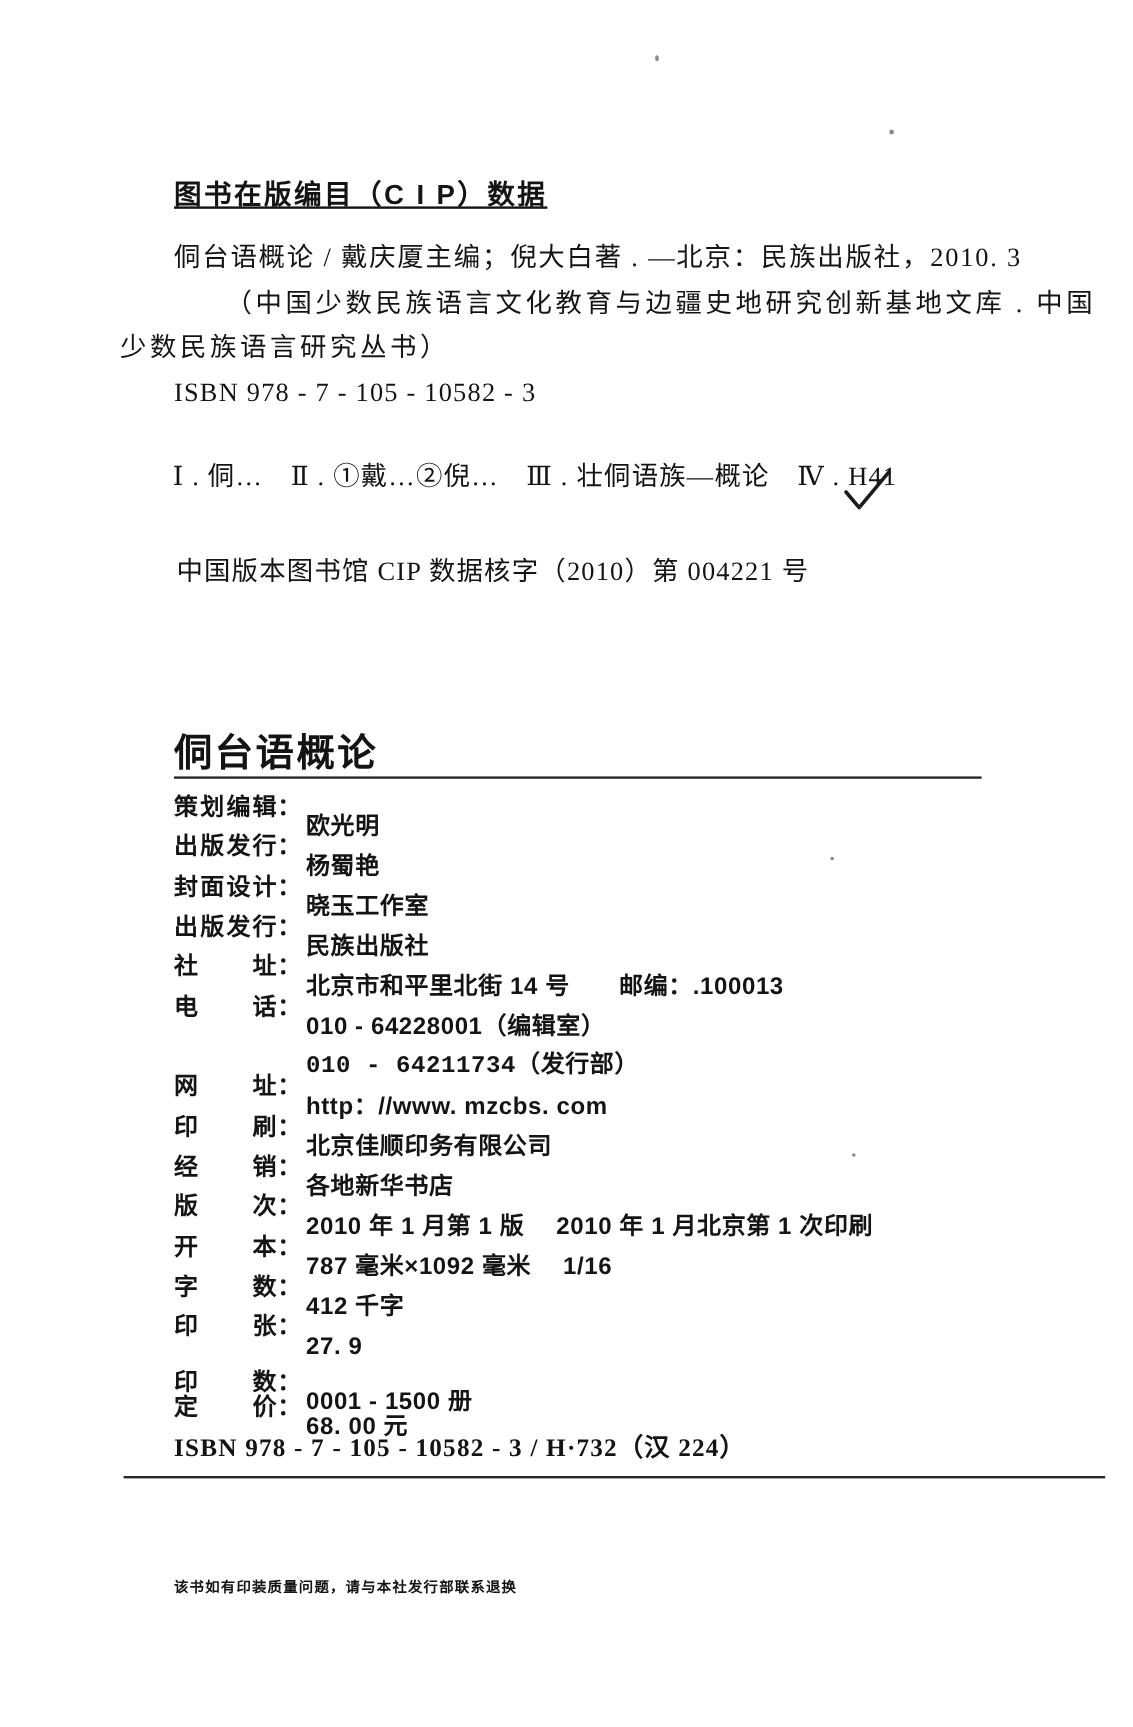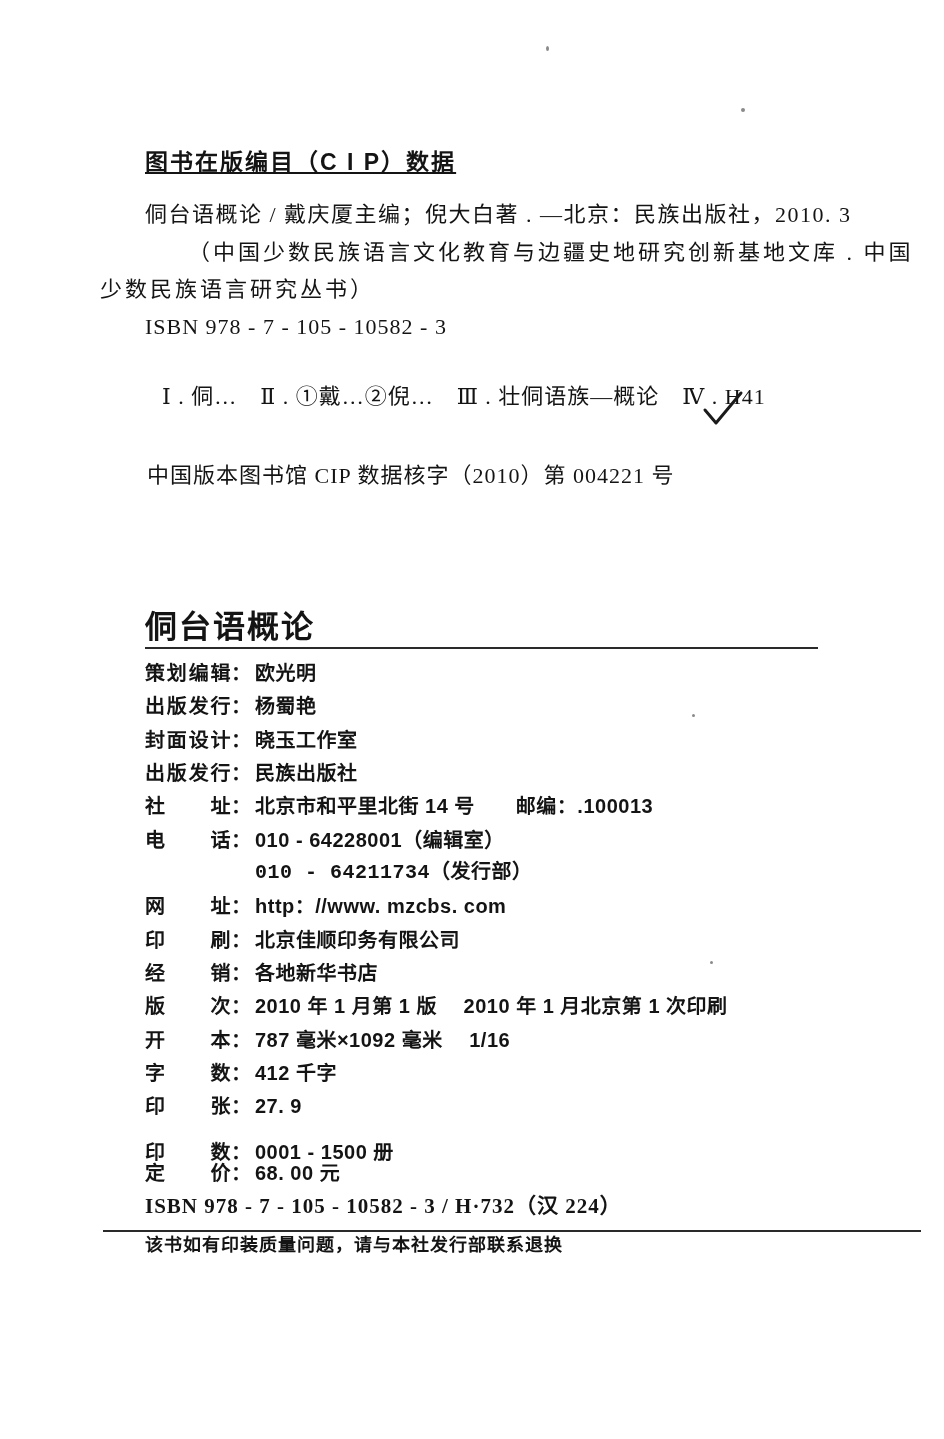--- a/index.html
+++ b/index.html
@@ -15,21 +15,21 @@
     left:145px;top:151px;font-size:23px;font-weight:bold;
     font-family:"Liberation Sans","DejaVu Sans",sans-serif;
     letter-spacing:2px;
     text-decoration:underline;
   }
   .cip-line{font-size:22px;letter-spacing:1.5px;}
   .cip-title{left:145px;top:204px;}
   .cip-series1{left:152px;top:242px;letter-spacing:3px;margin-left:36px;}
   .cip-series2{left:100px;top:279px;letter-spacing:3px;}
   .cip-isbn{left:145px;top:316px;letter-spacing:1px;}
-  .cip-class{left:162px;top:386px;letter-spacing:1px;}
+  .cip-class{left:144px;top:386px;letter-spacing:1px;}
   .cip-record{left:147px;top:465px;letter-spacing:1px;}
   .checkmark{left:699px;top:390px;width:48px;height:42px;}
   
   .col-title{
     left:145px;top:611px;font-size:32px;font-weight:bold;
     font-family:"Liberation Sans","DejaVu Sans",sans-serif;
     letter-spacing:2px;
   }
   .rule{position:absolute;background:#2a2a2a;}
   .rule-top{left:145px;top:647px;width:673px;height:2px;}
@@ -37,29 +37,29 @@
   .col-row{
     left:145px;font-size:20px;font-weight:600;
     font-family:"Liberation Sans","DejaVu Sans",sans-serif;
     letter-spacing:0.5px;
   }
   .rlabel{
     display:inline-block;width:86px;vertical-align:top;
     text-align:justify;text-align-last:justify;font-family:Liberation Serif, serif;
   }
   .colon{display:inline-block;width:24px;vertical-align:top;}
-  .rvalue{display:inline-block;vertical-align:top;}
+  .rvalue{display:inline-block;vertical-align:top;margin-top:16px;}
   .no-label .rvalue{margin-left:110px;font-family:Liberation Mono, monospace;}
   .col-isbn{
     left:145px;top:1196px;font-size:21px;font-weight:600;
     letter-spacing:1px;
   }
   .footer-note{
-    left:145px;top:1237px;font-size:18px;font-weight:600;
-    font-family:Liberation Mono, monospace;
+    left:145px;top:1317px;font-size:12px;font-weight:600;
+    font-family:Liberation Serif, serif;
     letter-spacing:1px;
   }
   .speck{position:absolute;background:#8a8a8a;border-radius:50%;}
 </style>
 </head>
 <body>
 
 <div class="abs cip-heading">图书在版编目（C I P）数据</div>
 <div class="abs cip-line cip-title">侗台语概论 / 戴庆厦主编；倪大白著 . —北京：民族出版社，2010. 3</div>
 <div class="abs cip-line cip-series1">（中国少数民族语言文化教育与边疆史地研究创新基地文库 . 中国</div>

